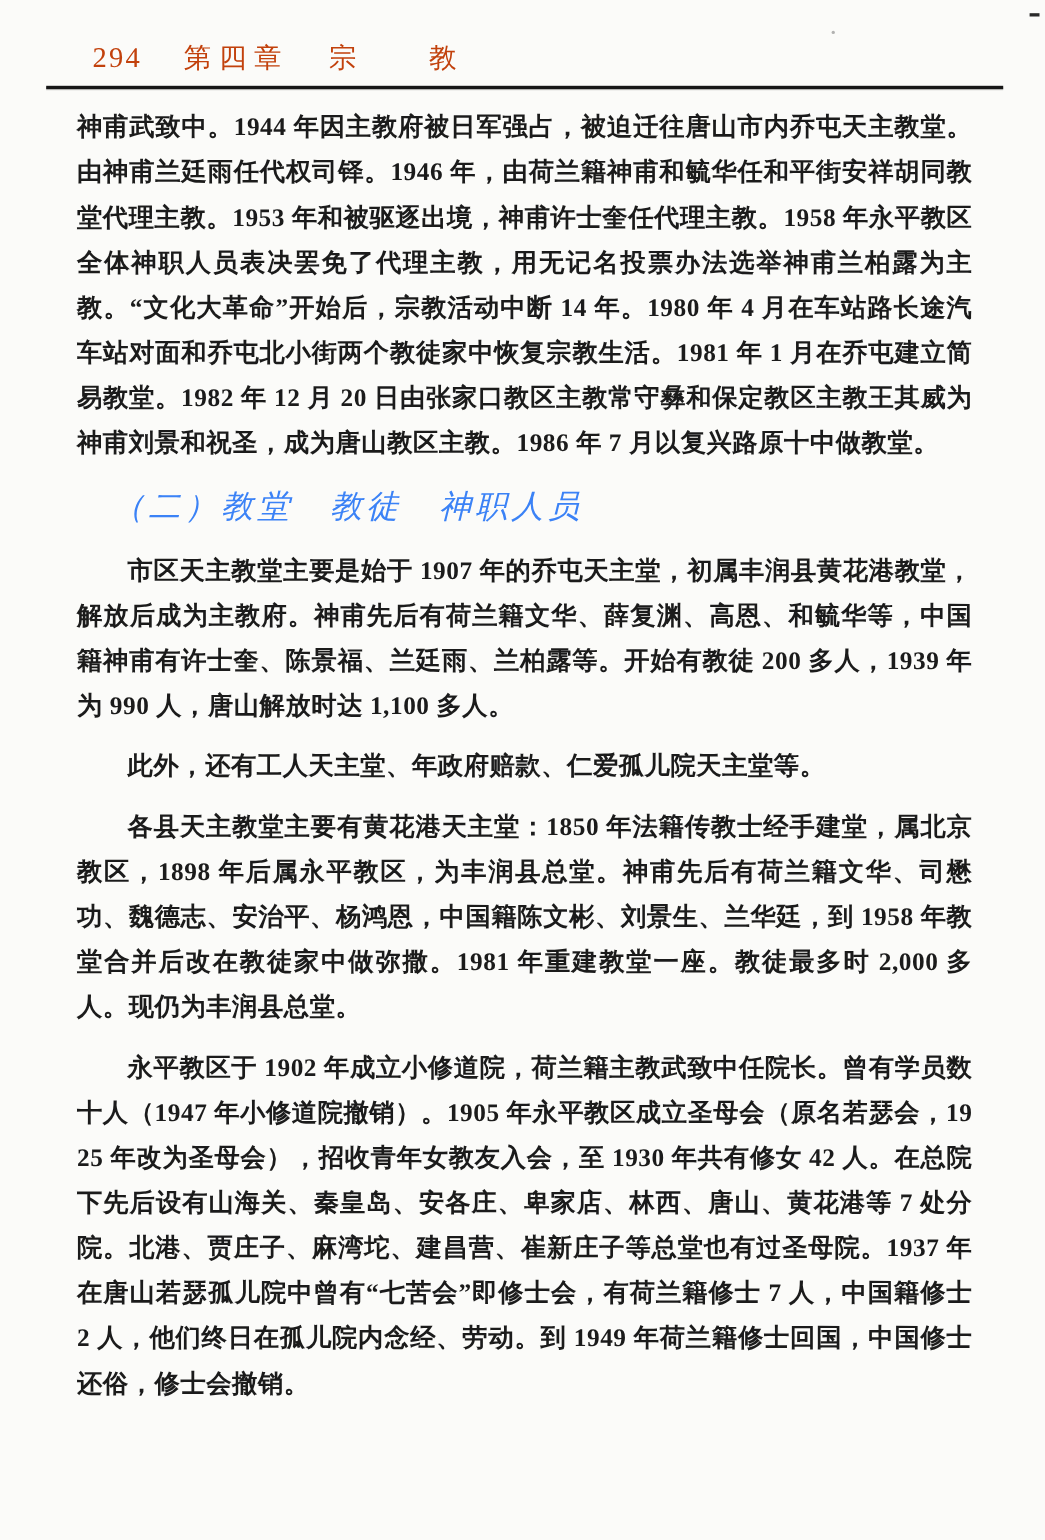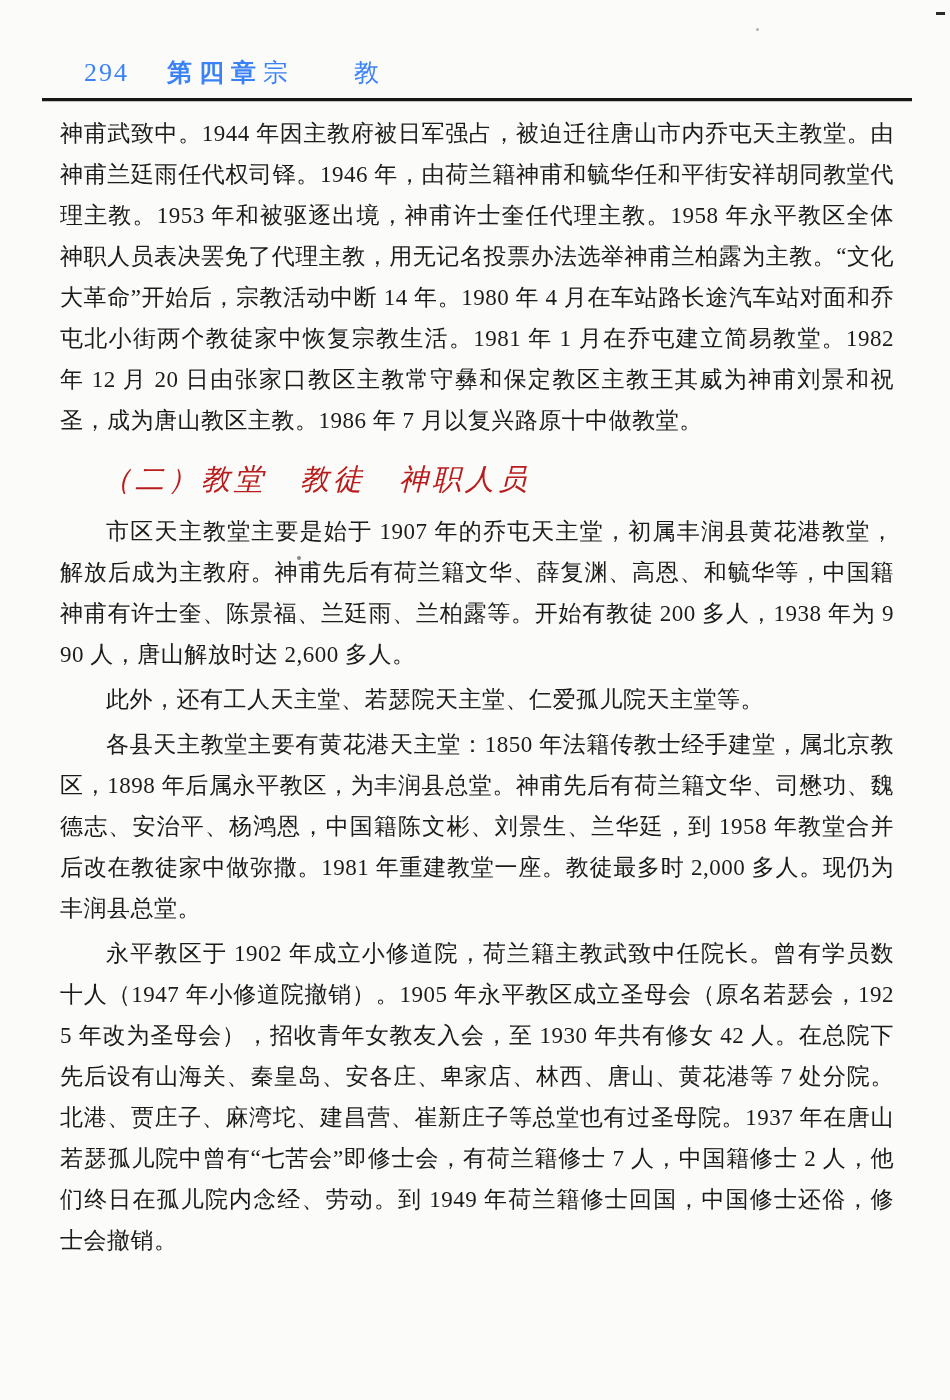--- a/index.html
+++ b/index.html
@@ -16,63 +16,64 @@
     position: relative;
     width: 950px;
     height: 1400px;
     box-sizing: border-box;
     padding: 0 52px 0 56px;
   }
   
   .running-head {
     display: flex;
     align-items: baseline;
-    padding: 56px 0 0 28px;
+    padding: 36px 0 0 28px;
     font-size: 25px;
-    color: #3b82f6;
+    color: #c2410c;
     white-space: nowrap;
   }
   .running-head .pagenum {
     font-size: 26px;
     letter-spacing: 2px;
     margin-right: 38px;
   }
   .running-head .chapter {
     letter-spacing: 7px;
-    font-weight: bold;
+    margin-right: 36px;
   }
   .running-head .title-char-1 { margin-right: 66px; }
   .running-head .title-char-2 { margin-right: 0; }
   .head-rule {
     height: 3px;
     background: #171717;
     margin: 9px -14px 0 -14px;
     box-shadow: 0 1px 0 rgba(23,23,23,.25);
   }
   
   .page-body { margin-top: 12px; }
   .para {
-    margin: 4px;
+    margin: 14px;
     font-size: 23px;
     line-height: 41px;
     text-align: justify;
     text-indent: 2em;
     letter-spacing: 0.5px;
     word-break: break-all;
+    font-weight: bold;
   }
   .para.no-indent { text-indent: 0; }
   .section-heading {
     font-size: 29px;
     font-weight: 500;
     font-style: italic; 
     margin: 15px 0 9px;
     padding-left: 46px;
     letter-spacing: 4px;
     line-height: 46px;
-    color: #b91c1c;
+    color: #3b82f6;
   }
   
   .speck {
     position: absolute;
     background: #2a2a2a;
   }
   .speck.dash-top-right { left: 936px; top: 12px; width: 9px; height: 3px; }
   .speck.dot-mid {
     left: 297px; top: 556px; width: 4px; height: 4px;
     border-radius: 50%; opacity: .55;
@@ -95,22 +96,22 @@
   </div>
 
   <div class="head-rule"></div>
 
   <div class="page-body">
 
     <p class="para no-indent">神甫武致中。1944 年因主教府被日军强占，被迫迁往唐山市内乔屯天主教堂。由神甫兰廷雨任代权司铎。1946 年，由荷兰籍神甫和毓华任和平街安祥胡同教堂代理主教。1953 年和被驱逐出境，神甫许士奎任代理主教。1958 年永平教区全体神职人员表决罢免了代理主教，用无记名投票办法选举神甫兰柏露为主教。“文化大革命”开始后，宗教活动中断 14 年。1980 年 4 月在车站路长途汽车站对面和乔屯北小街两个教徒家中恢复宗教生活。1981 年 1 月在乔屯建立简易教堂。1982 年 12 月 20 日由张家口教区主教常守彝和保定教区主教王其威为神甫刘景和祝圣，成为唐山教区主教。1986 年 7 月以复兴路原十中做教堂。</p>
 
     <h2 class="section-heading">（二）教堂　教徒　神职人员</h2>
 
-    <p class="para">市区天主教堂主要是始于 1907 年的乔屯天主堂，初属丰润县黄花港教堂，解放后成为主教府。神甫先后有荷兰籍文华、薛复渊、高恩、和毓华等，中国籍神甫有许士奎、陈景福、兰廷雨、兰柏露等。开始有教徒 200 多人，1938 年为 990 人，唐山解放时达 2,600 多人。</p>
-    <p class="para">此外，还有工人天主堂、若瑟院天主堂、仁爱孤儿院天主堂等。</p>
+    <p class="para">市区天主教堂主要是始于 1907 年的乔屯天主堂，初属丰润县黄花港教堂，解放后成为主教府。神甫先后有荷兰籍文华、薛复渊、高恩、和毓华等，中国籍神甫有许士奎、陈景福、兰廷雨、兰柏露等。开始有教徒 200 多人，1939 年为 990 人，唐山解放时达 1,100 多人。</p>
+    <p class="para">此外，还有工人天主堂、年政府赔款、仁爱孤儿院天主堂等。</p>
     <p class="para">各县天主教堂主要有黄花港天主堂：1850 年法籍传教士经手建堂，属北京教区，1898 年后属永平教区，为丰润县总堂。神甫先后有荷兰籍文华、司懋功、魏德志、安治平、杨鸿恩，中国籍陈文彬、刘景生、兰华廷，到 1958 年教堂合并后改在教徒家中做弥撒。1981 年重建教堂一座。教徒最多时 2,000 多人。现仍为丰润县总堂。</p>
     <p class="para">永平教区于 1902 年成立小修道院，荷兰籍主教武致中任院长。曾有学员数十人（1947 年小修道院撤销）。1905 年永平教区成立圣母会（原名若瑟会，1925 年改为圣母会），招收青年女教友入会，至 1930 年共有修女 42 人。在总院下先后设有山海关、秦皇岛、安各庄、卑家店、林西、唐山、黄花港等 7 处分院。北港、贾庄子、麻湾坨、建昌营、崔新庄子等总堂也有过圣母院。1937 年在唐山若瑟孤儿院中曾有“七苦会”即修士会，有荷兰籍修士 7 人，中国籍修士 2 人，他们终日在孤儿院内念经、劳动。到 1949 年荷兰籍修士回国，中国修士还俗，修士会撤销。</p>
 
   </div>
 
   <div class="speck dash-top-right"></div>
   <div class="speck dot-mid"></div>
   <div class="speck dot-upper"></div>
 
 </div>

